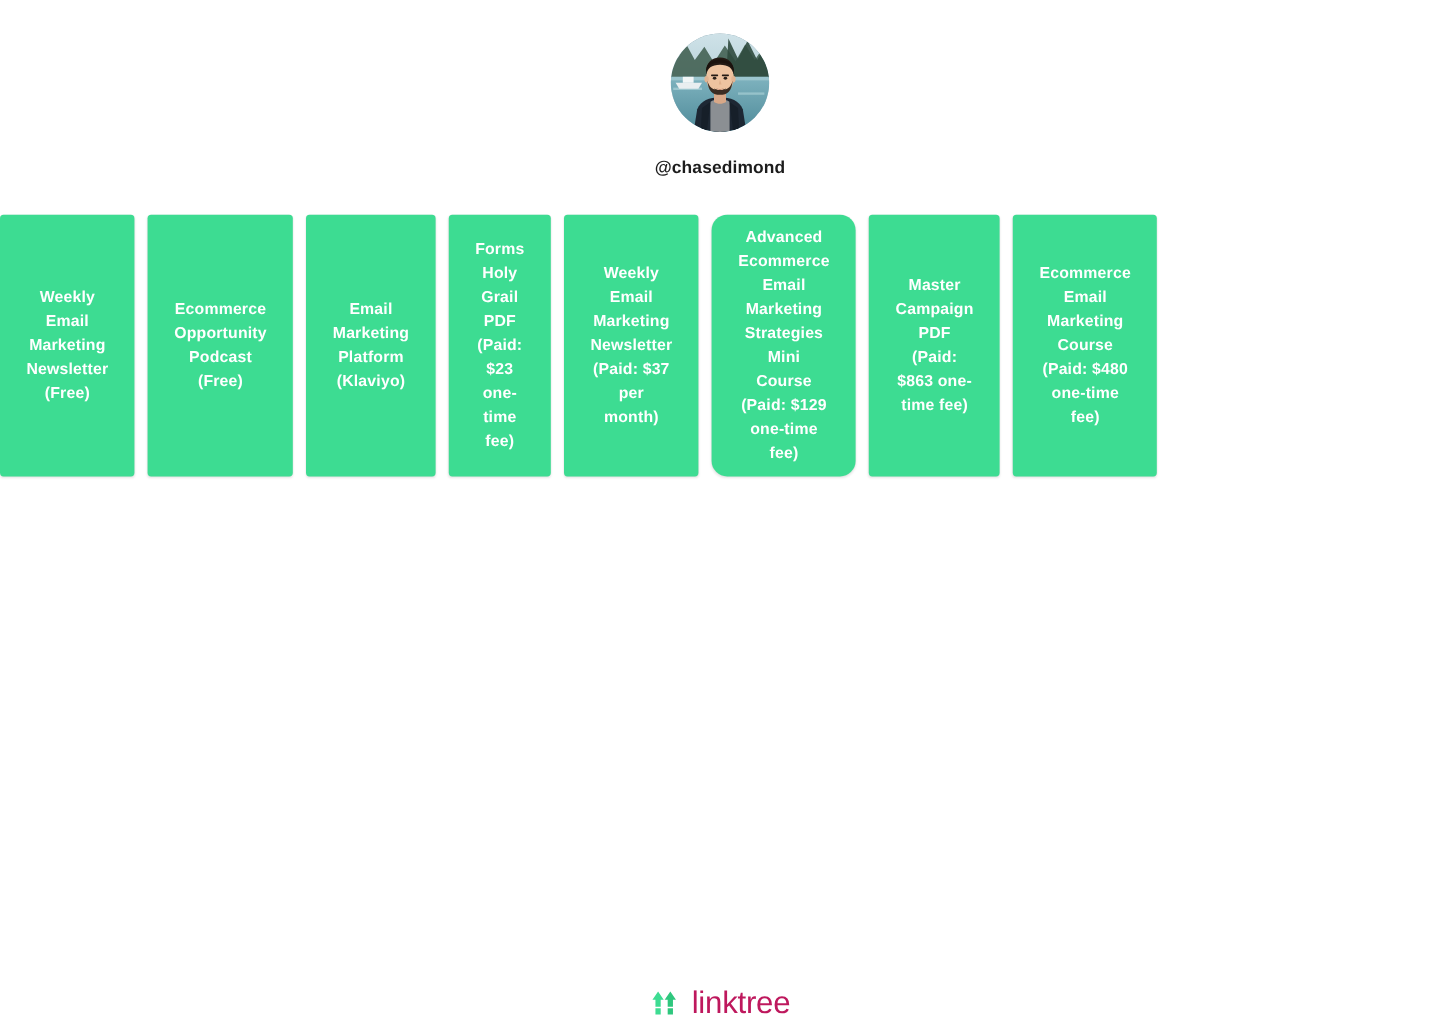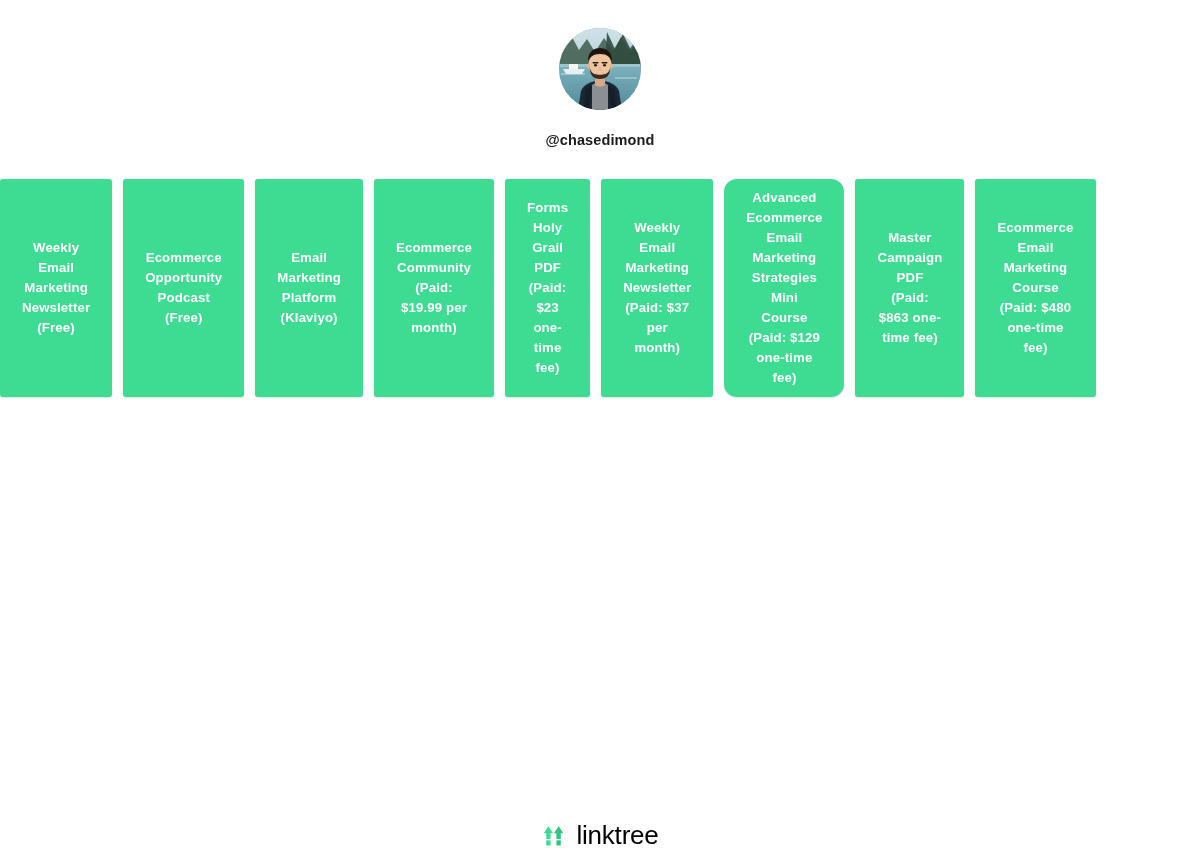--- a/index.html
+++ b/index.html
@@ -92,21 +92,21 @@
     display: flex;
     align-items: center;
     justify-content: center;
     gap: 9px;
   }
 
   .footer-logo { width: 26px; height: 26px; display: block; }
 
   .footer-wordmark {
     font-size: 26px;
-    color: #000000;
+    color: #be185d;
     letter-spacing: -0.2px;
     font-weight: normal;
   }
 </style>
 </head>
 <body>
 
 <div class="page">
 
   <div class="profile">
@@ -183,23 +183,20 @@
     </button>
 
     <button class="link-button">
       <span class="link-label">Ecommerce Opportunity Podcast (Free)</span>
     </button>
 
     <button class="link-button">
       <span class="link-label">Email Marketing Platform (Klaviyo)</span>
     </button>
 
-    <button class="link-button">
-      <span class="link-label">Ecommerce Community (Paid: $19.99 per month)</span>
-    </button>
 
     <button class="link-button">
       <span class="link-label">Forms Holy Grail PDF (Paid: $23 one-time fee)</span>
     </button>
 
     <button class="link-button">
       <span class="link-label">Weekly Email Marketing Newsletter (Paid: $37 per month)</span>
     </button>
 
     <button class="link-button tall">

